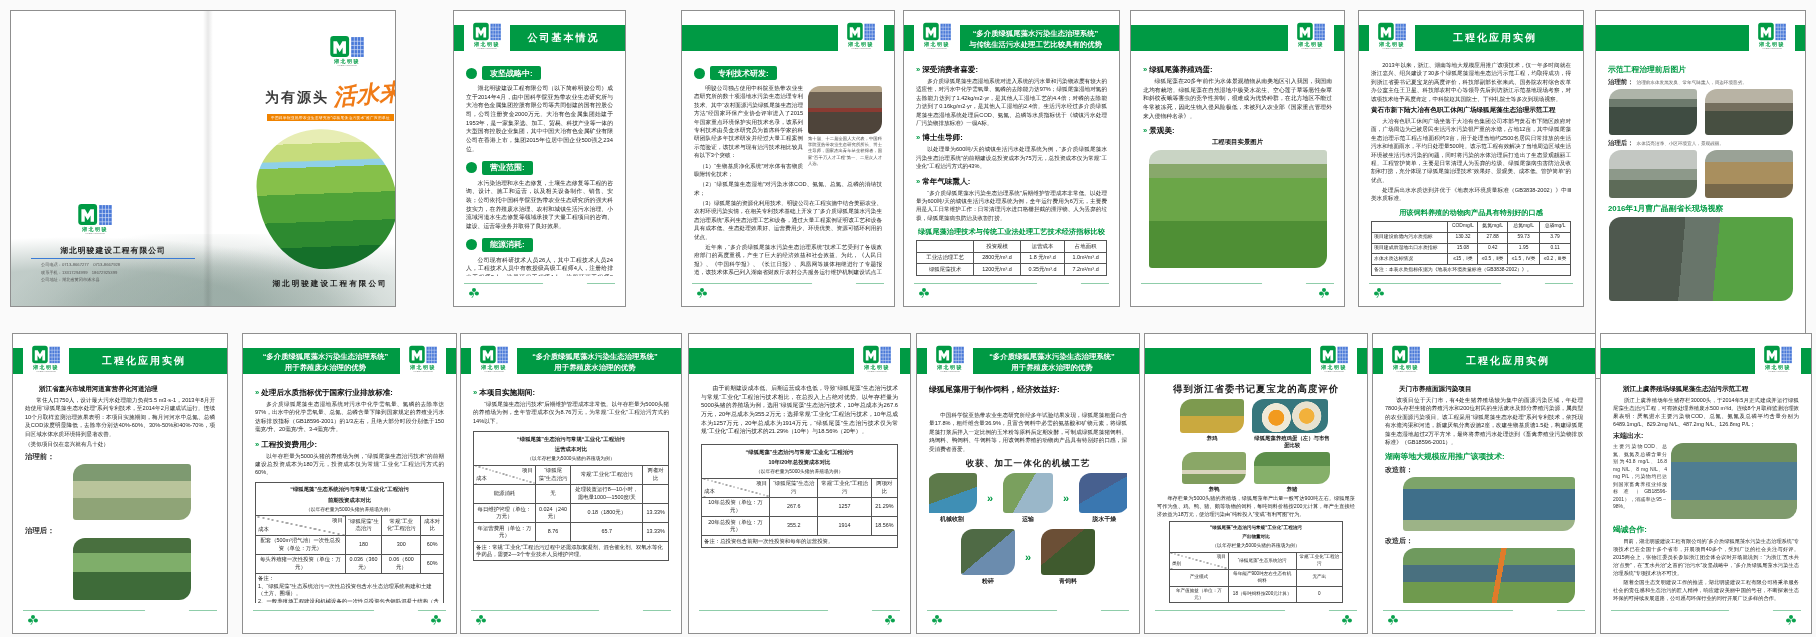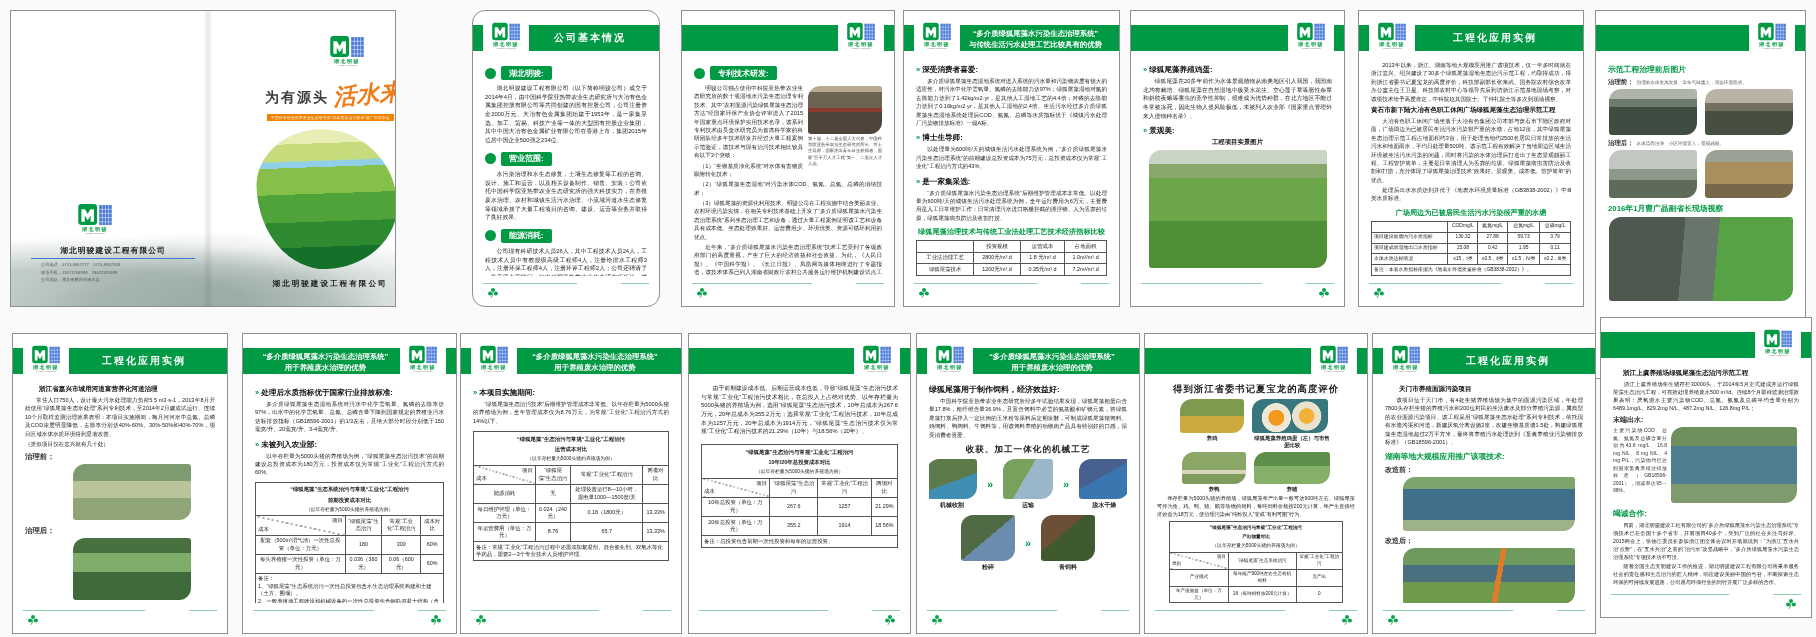--- a/index.html
+++ b/index.html
@@ -135,38 +135,38 @@
     </div>
     <div class="cvt">
       <span class="cvtb">为有源头</span>
       <span class="cvto">活水来</span>
     </div>
     <div class="cvstrip">中国科学院亚热带农业生态研究所“绿狐尾藻治污技术”推广应用单位</div>
     <div class="cvblob"></div>
     <div class="cvname2">湖北明骏建设工程有限公司</div>
   </div>
 
-  <div class="pg" style="left:472px;top:10px;width:188px;height:297px;border-radius:13px;">
+  <div class="pg" style="left:453px;top:10px;width:173px;height:297px;">
     <div class="hbar">
         <div class="ht1 hoffL">公司基本情况</div>
       </div>
     <div class="lgx L">
       <svg class="lgs" viewBox="0 0 34 22">
           <rect x="1" y="1" width="18" height="20" rx="3" fill="#009a44"></rect>
           <path d="M4 18 V6 h3.4 l2.6 4.6 L12.6 6 H16 v12 h-3.2 v-6 l-2.8 4.4 L7.2 12 v6 Z" fill="#fff"></path>
           <rect x="21" y="2" width="12" height="19" fill="#4a79d8"></rect>
           <path d="M24 2v19 M27 2v19 M30 2v19 M21 6h12 M21 10h12 M21 14h12 M21 18h12" stroke="#fff" stroke-width="0.6" opacity="0.8"></path>
         </svg>
       <div class="lgcn">湖北明骏</div>
       <div class="lgen">HUBEI MINGJUN</div>
     </div>
     <div class="ct">
       <div class="pillrow">
           <span class="dot"></span>
-          <span class="pill">湖北明骏:</span>
+          <span class="pill">攻坚战略中:</span>
         </div>
       <div class="p s58">湖北明骏建设工程有限公司（以下简称明骏公司）成立于2014年4月，由中国科学院亚热带农业生态研究所与大冶有色金属集团控股有限公司等共同创建的国有控股公司，公司注册资金2000万元。大冶有色金属集团始建于1953年，是一家集采选、加工、贸易、科技产业等一体的大型国有控股企业集团，其中中国大冶有色金属矿业有限公司在香港上市，集团2015年位居中国企业500强之234位。</div>
       <div class="pillrow">
           <span class="dot"></span>
           <span class="pill">营业范围:</span>
         </div>
       <div class="p s58">水污染治理和水生态修复，土壤生态修复等工程的咨询、设计、施工和运营，以及相关设备制作、销售、安装；公司依托中国科学院亚热带农业生态研究所的强大科技实力，在养殖废水治理、农村和城镇生活污水治理、小流域河道水生态修复等领域承接了大量工程项目的咨询、建设、运营等业务并取得了良好效果。</div>
       <div class="pillrow">
           <span class="dot"></span>
           <span class="pill">能源消耗:</span>
@@ -237,21 +237,21 @@
           <path d="M24 2v19 M27 2v19 M30 2v19 M21 6h12 M21 10h12 M21 14h12 M21 18h12" stroke="#fff" stroke-width="0.6" opacity="0.8"></path>
         </svg>
       <div class="lgcn">湖北明骏</div>
       <div class="lgen">HUBEI MINGJUN</div>
     </div>
     <div class="ct">
       <div class="bh"><span class="chv">»</span><span>深受消费者喜爱:</span></div>
       <div class="p s56">多介质绿狐尾藻生态湿地系统对进入系统的污水量和污染物浓度有较大的适应性，对污水中化学需氧量、氮磷的去除能力达97%；绿狐尾藻湿地对氮的去除能力达到了1.42kg/m2·yr，是其他人工湿地工艺的4.4倍；对磷的去除能力达到了0.16kg/m2·yr，是其他人工湿地的2.4倍。生活污水经过多介质绿狐尾藻生态湿地系统处理后COD、氨氮、总磷等水质指标优于《城镇污水处理厂污染物排放标准》一级A标。</div>
       <div class="bh"><span class="chv">»</span><span>博士生导师:</span></div>
       <div class="p s56">以处理量为600吨/天的城镇生活污水处理系统为例，“多介质绿狐尾藻水污染生态治理系统”的前期建设总投资成本为75万元，总投资成本仅为常规“工业化”工程治污方式的43%。</div>
-      <div class="bh"><span class="chv">»</span><span>是一家集采选:</span></div>
+      <div class="bh"><span class="chv">»</span><span>常年气味熏人:</span></div>
       <div class="p s56">“多介质绿狐尾藻水污染生态治理系统”后期维护管理成本非常低。以处理量为600吨/天的城镇生活污水处理系统为例，全年运行费用为6万元，主要费用是人工日常维护工作：日常清理污水进口格栅拦截的漂浮物、人为丢弃的垃圾，绿狐尾藻病虫防治及收割打捞。</div>
       <div class="tt">绿狐尾藻治理技术与传统工业法处理工艺技术经济指标比较</div>
       <table class="tb">
         <tbody>
             <tr>
               <td></td>
               <td>投资规模</td>
               <td>运营成本</td>
               <td>占地面积</td>
             </tr>
@@ -326,21 +326,21 @@
           <path d="M24 2v19 M27 2v19 M30 2v19 M21 6h12 M21 10h12 M21 14h12 M21 18h12" stroke="#fff" stroke-width="0.6" opacity="0.8"></path>
         </svg>
       <div class="lgcn">湖北明骏</div>
       <div class="lgen">HUBEI MINGJUN</div>
     </div>
     <div class="ct">
       <div class="p s56">2013年以来，浙江、湖南等地大规模应用推广该项技术，仅一年多时间就在浙江嘉兴、绍兴建设了30多个绿狐尾藻湿地生态治污示范工程，均取得成功，得到浙江省委书记夏宝龙的高度评价，科技部副部长张来武、国务院农村综合改革办公室主任王卫星、科技部农村中心等领导先后到访浙江示范基地现场考察，对该项技术给予高度肯定，中科院赵其国院士、丁仲礼院士等多次到现场视察。</div>
       <div class="sub">黄石市新下陆大冶有色职工休闲广场绿狐尾藻生态治理示范工程</div>
       <div class="p s56">大冶有色职工休闲广场坐落于大冶有色集团公司本部与黄石市下陆区政府对面，广场周边为已被居民生活污水污染很严重的水塘，占地12亩，其中绿狐尾藻生态治理示范工程占地面积约3亩，用于处理当地约2500名居民日常排放的生活污水和地面雨水，平均日处理量500吨。该示范工程有效解决了当地周边区域生活环境被生活污水污染的问题，同时将污染的水体治理后打造出了生态景观靓丽工程。工程管护简单，主要是日常清理人为丢弃的垃圾、绿狐尾藻病虫害防治及收割和打捞，充分体现了绿狐尾藻治理技术“效果好、景观美、成本低、管护简单”的优点。</div>
       <div class="p s56">处理后出水水质达到并优于《地表水环境质量标准（GB3838-2002）》中Ⅲ类水质标准。</div>
-      <div class="tt">广场周边为已被居民生活污水污染很严重的水塘</div>
+      <div class="tt">用该饲料养殖的动物肉产品具有特别好的口感</div>
       <table class="tb" style="font-size:4.9px;">
         <tbody>
             <tr>
               <td></td>
               <td>CODmg/L</td>
               <td>氨氮mg/L</td>
               <td>总氮mg/L</td>
               <td>总磷mg/L</td>
             </tr>
         <tr>
@@ -466,21 +466,21 @@
           <path d="M4 18 V6 h3.4 l2.6 4.6 L12.6 6 H16 v12 h-3.2 v-6 l-2.8 4.4 L7.2 12 v6 Z" fill="#fff"></path>
           <rect x="21" y="2" width="12" height="19" fill="#4a79d8"></rect>
           <path d="M24 2v19 M27 2v19 M30 2v19 M21 6h12 M21 10h12 M21 14h12 M21 18h12" stroke="#fff" stroke-width="0.6" opacity="0.8"></path>
         </svg>
       <div class="lgcn">湖北明骏</div>
       <div class="lgen">HUBEI MINGJUN</div>
     </div>
     <div class="ct">
       <div class="bh"><span class="chv">»</span><span>处理后水质指标优于国家行业排放标准:</span></div>
       <div class="p s56">多介质绿狐尾藻生态湿地系统对污水中化学需氧量、氮磷的去除率达97%，出水中的化学需氧量、总氮、总磷含量下降到国家规定的养殖业污水达标排放指标（GB18596-2001）的1/3左右，且绝大部分时段分别低于150毫克/升、20毫克/升、3-4毫克/升。</div>
-      <div class="bh"><span class="chv">»</span><span>未被列入农业部:</span></div>
+      <div class="bh"><span class="chv">»</span><span>工程投资费用少:</span></div>
       <div class="p s56">以年存栏量为5000头猪的养殖场为例，“绿狐尾藻生态治污技术”的前期建设总投资成本为180万元，投资成本仅为常规“工业化”工程治污方式的60%。</div>
       <table class="tb" style="margin-top:5px;">
         <tbody>
             <tr>
               <td colspan="4" class="tcap">
                 <div>“绿狐尾藻”生态系统治污与常规“工业化”工程治污</div>
                 <div>前期投资成本对比</div>
                 <div class="tsm">（以年存栏量为5000头猪的养殖场为例）</div>
               </td>
             </tr>
@@ -671,21 +671,21 @@
       <svg class="lgs" viewBox="0 0 34 22">
           <rect x="1" y="1" width="18" height="20" rx="3" fill="#009a44"></rect>
           <path d="M4 18 V6 h3.4 l2.6 4.6 L12.6 6 H16 v12 h-3.2 v-6 l-2.8 4.4 L7.2 12 v6 Z" fill="#fff"></path>
           <rect x="21" y="2" width="12" height="19" fill="#4a79d8"></rect>
           <path d="M24 2v19 M27 2v19 M30 2v19 M21 6h12 M21 10h12 M21 14h12 M21 18h12" stroke="#fff" stroke-width="0.6" opacity="0.8"></path>
         </svg>
       <div class="lgcn">湖北明骏</div>
       <div class="lgen">HUBEI MINGJUN</div>
     </div>
     <div class="ct">
-      <div style="font-weight:bold;font-size:8px;color:#111;margin:2px 0 2px;">绿狐尾藻用于制作饲料，经济效益好:</div>
+      <div style="font-weight:bold;font-size:8px;color:#111;margin:2px 0 16px;">绿狐尾藻用于制作饲料，经济效益好:</div>
       <div class="p s56">中国科学院亚热带农业生态研究所经多年试验结果发现，绿狐尾藻粗蛋白含量17.8%，粗纤维含量36.9%，且富含饲料中必需的氨基酸和矿物元素，将绿狐尾藻打浆后拌入一定比例的玉米粉等原料后定期发酵，可制成绿狐尾藻猪饲料、鸡饲料、鸭饲料、牛饲料等，用该饲料养殖的动物肉产品具有特别好的口感，深受消费者喜爱。</div>
       <div style="font-weight:bold;font-size:8.6px;color:#222;text-align:center;margin:5px 0 3px;letter-spacing:1px;">收获、加工一体化的机械工艺</div>
       <div class="row">
         <div>
             <div class="ph ph-machine1" style="width:50px;height:40px;"></div>
             <div class="cap">机械收割</div>
           </div>
         <div class="arrow">»</div>
         <div>
             <div class="ph ph-machine2" style="width:50px;height:40px;"></div>
@@ -826,21 +826,21 @@
     <svg class="clv l" viewBox="0 0 20 20">
         <g fill="#0aa24e">
           <circle cx="10" cy="5" r="3.4"></circle>
           <circle cx="5.2" cy="10.8" r="3.4"></circle>
           <circle cx="14.8" cy="10.8" r="3.4"></circle>
         </g>
         <path d="M10 9 q-0.5 6 -3.5 9" fill="none" stroke="#0aa24e" stroke-width="1.4"></path>
       </svg>
   </div>
 
-  <div class="pg" style="left:1600px;top:317px;width:212px;height:301px;text-decoration:underline;">
+  <div class="pg" style="left:1600px;top:333px;width:212px;height:301px;text-decoration:underline;">
     <div class="hbar"></div>
     <div class="lgx R">
       <svg class="lgs" viewBox="0 0 34 22">
           <rect x="1" y="1" width="18" height="20" rx="3" fill="#009a44"></rect>
           <path d="M4 18 V6 h3.4 l2.6 4.6 L12.6 6 H16 v12 h-3.2 v-6 l-2.8 4.4 L7.2 12 v6 Z" fill="#fff"></path>
           <rect x="21" y="2" width="12" height="19" fill="#4a79d8"></rect>
           <path d="M24 2v19 M27 2v19 M30 2v19 M21 6h12 M21 10h12 M21 14h12 M21 18h12" stroke="#fff" stroke-width="0.6" opacity="0.8"></path>
         </svg>
       <div class="lgcn">湖北明骏</div>
       <div class="lgen">HUBEI MINGJUN</div>

